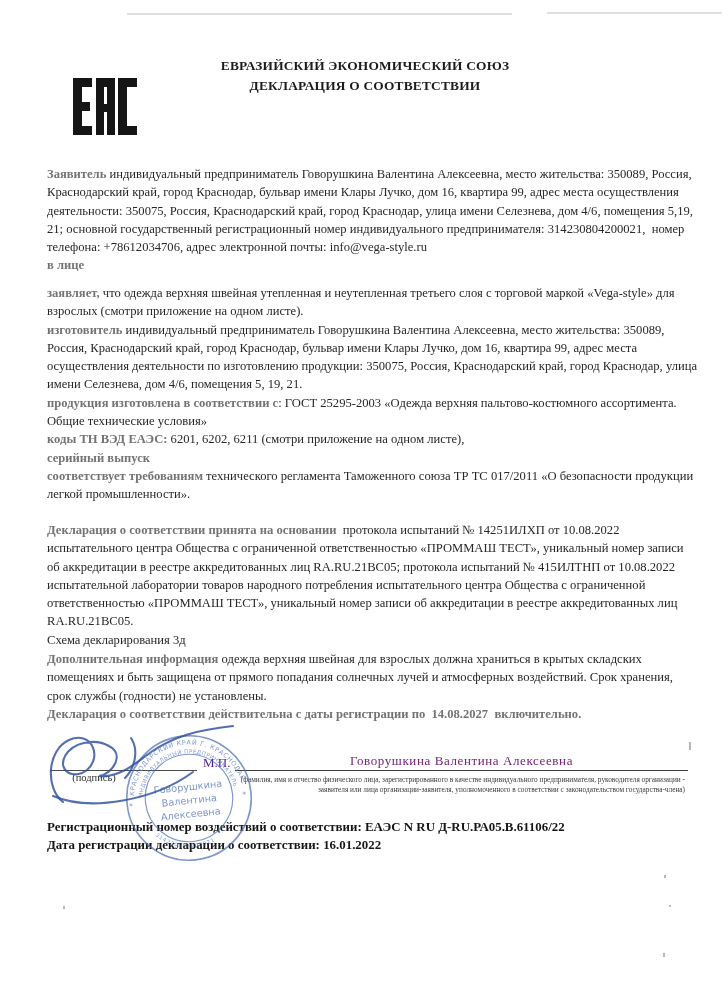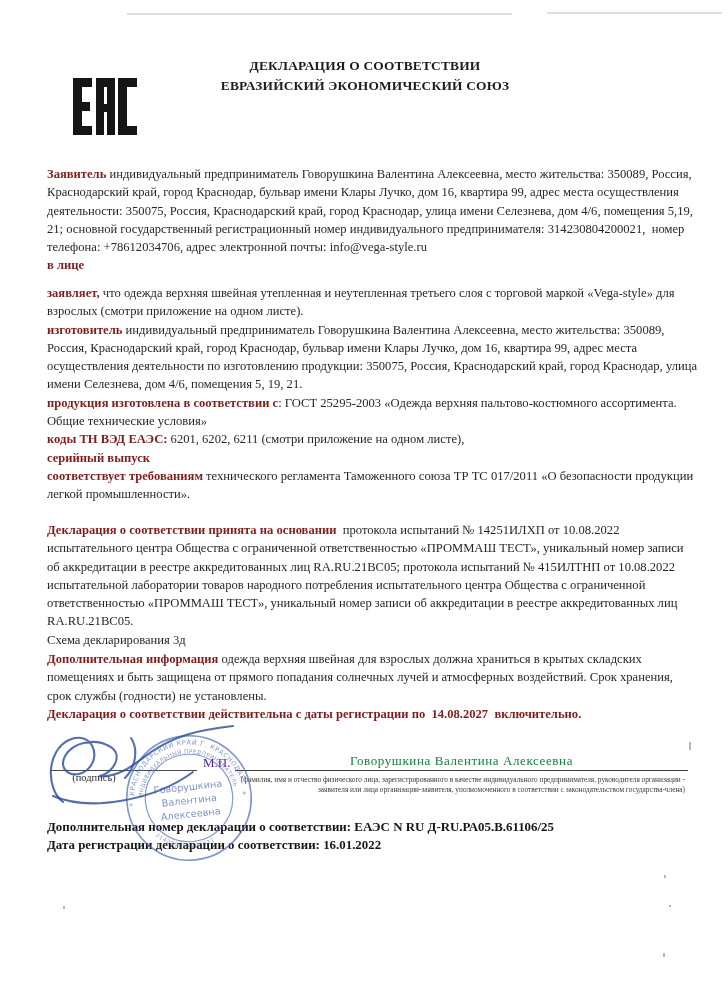--- a/index.html
+++ b/index.html
@@ -4,28 +4,28 @@
 <style>
   html,body{margin:0;padding:0;background:#e8e8e8;}
   .page{position:relative;width:728px;height:1000px;background:#ffffff;overflow:hidden;
         font-family:"Liberation Serif",serif;color:#262626;}
   
   .hdr{position:absolute;left:155px;top:56px;width:420px;text-align:center;
        font-weight:bold;font-size:13.4px;line-height:20px;color:#1c1c1c;letter-spacing:.2px;}
   .eac{position:absolute;left:73px;top:78px;width:64px;height:57px;}
   
   .para{position:absolute;left:47px;width:650px;font-size:12.6px;line-height:18.3px;color:#272727;}
-  .para .b{font-weight:bold;color:#7f1d1d;}
+  .para .b{font-weight:bold;color:#737373;}
   .p1{top:165px;} .p2{top:284px;} .p3{top:521px;} .p4{top:650px;}
   
   .sig-line{position:absolute;left:50px;top:770px;width:147px;border-top:1px solid #4a4a4a;}
   .podpis{position:absolute;left:52px;top:772px;width:84px;text-align:center;font-size:10.5px;color:#2e2e2e;}
   .mp{position:absolute;left:203px;top:755px;font-size:13px;color:#4c1d95;}
   .signer-name{position:absolute;left:235px;top:753px;width:453px;height:17px;text-align:center;
-               font-size:13px;color:#15803d;border-bottom:1.2px solid #3c3c3c;letter-spacing:.6px;}
+               font-size:13px;color:#701a75;border-bottom:1.2px solid #3c3c3c;letter-spacing:.6px;}
   .name-caption{position:absolute;left:240px;top:775px;width:445px;text-align:right;
                 font-size:7.3px;line-height:9.8px;color:#3a3a3a;}
   
   .reg{position:absolute;left:47px;top:818px;width:665px;font-weight:bold;
        font-size:12.9px;line-height:18px;color:#161616;z-index:1;}
   
   .stamp{position:absolute;left:121px;top:730px;width:136px;height:136px;z-index:5;}
   .stamp .st{fill:none;stroke:#4a6cb3;stroke-width:1.7;}
   .stamp .st2{fill:none;stroke:#4a6cb3;stroke-width:1.2;}
   .stamp .ring{font-family:"DejaVu Sans",sans-serif;font-size:6.6px;fill:#4a6cb3;letter-spacing:.7px;}
@@ -63,38 +63,38 @@
         <rect x="34" y="0" width="8" height="57"></rect>
       <rect x="23" y="0" width="19" height="9"></rect>
         <rect x="23" y="26" width="19" height="8"></rect>
       <rect x="45" y="0" width="9" height="57"></rect>
         <rect x="45" y="0" width="19" height="9"></rect>
       <rect x="45" y="48" width="19" height="9"></rect>
     </g>
   </svg>
 
   <div class="hdr">
+    <div>ЕВРАЗИЙСКИЙ ЭКОНОМИЧЕСКИЙ СОЮЗ</div>
     <div>ДЕКЛАРАЦИЯ О СООТВЕТСТВИИ</div>
-    <div>ЕВРАЗИЙСКИЙ ЭКОНОМИЧЕСКИЙ СОЮЗ</div>
   </div>
 
   <div class="para p1"><span class="b">Заявитель</span><span> индивидуальный предприниматель Говорушкина Валентина Алексеевна, место жительства: 350089, Россия, Краснодарский край, город Краснодар, бульвар имени Клары Лучко, дом 16, квартира 99, адрес места осуществления деятельности: 350075, Россия, Краснодарский край, город Краснодар, улица имени Селезнева, дом 4/6, помещения 5,19, 21; основной государственный регистрационный номер индивидуального предпринимателя: 314230804200021,&nbsp; номер телефона: +78612034706, адрес электронной почты: info@vega-style.ru</span><br><span class="b">в лице</span></div>
   <div class="para p2"><span class="b">заявляет,</span><span> что одежда верхняя швейная утепленная и неутепленная третьего слоя с торговой маркой «Vega-style» для взрослых (смотри приложение на одном листе).</span><br><span class="b">изготовитель</span><span> индивидуальный предприниматель Говорушкина Валентина Алексеевна, место жительства: 350089, Россия, Краснодарский край, город Краснодар, бульвар имени Клары Лучко, дом 16, квартира 99, адрес места осуществления деятельности по изготовлению продукции: 350075, Россия, Краснодарский край, город Краснодар, улица имени Селезнева, дом 4/6, помещения 5, 19, 21.</span><br><span class="b">продукция изготовлена в соответствии с</span><span>: ГОСТ 25295-2003 «Одежда верхняя пальтово-костюмного ассортимента. Общие технические условия»</span><br><span class="b">коды ТН ВЭД ЕАЭС:</span><span> 6201, 6202, 6211 (смотри приложение на одном листе),</span><br><span class="b">серийный выпуск</span><br><span class="b">соответствует требованиям</span><span> технического регламента Таможенного союза ТР ТС 017/2011 «О безопасности продукции легкой промышленности».</span></div>
   <div class="para p3"><span class="b">Декларация о соответствии принята на основании</span><span>&nbsp; протокола испытаний № 14251ИЛХП от 10.08.2022 испытательного центра Общества с ограниченной ответственностью «ПРОММАШ ТЕСТ», уникальный номер записи об аккредитации в реестре аккредитованных лиц RA.RU.21ВС05; протокола испытаний № 415ИЛТНП от 10.08.2022 испытательной лаборатории товаров народного потребления испытательного центра Общества с ограниченной ответственностью «ПРОММАШ ТЕСТ», уникальный номер записи об аккредитации в реестре аккредитованных лиц RA.RU.21ВС05.</span><br><span>Схема декларирования 3д</span></div>
   <div class="para p4"><span class="b">Дополнительная информация</span><span> одежда верхняя швейная для взрослых должна храниться в крытых складских помещениях и быть защищена от прямого попадания солнечных лучей и атмосферных воздействий. Срок хранения, срок службы (годности) не установлены.</span><br><span class="b">Декларация о соответствии действительна с даты регистрации по&nbsp; 14.08.2027&nbsp; включительно.</span></div>
 
   <div class="sig-line"></div>
   <div class="podpis">(подпись)</div>
   <div class="mp">М.П.</div>
   <div class="signer-name">Говорушкина Валентина Алексеевна</div>
   <div class="name-caption">(фамилия, имя и отчество физического лица, зарегистрированного в качестве индивидуального предпринимателя, руководителя организации - заявителя или лица организации-заявителя, уполномоченного в соответствии с законодательством государства-члена)</div>
 
   <div class="reg">
-    <span class="b">Дополнительная номер декларации о соответствии:</span>
-    <span class="b">ЕАЭС N RU Д-RU.РА05.В.61106/25</span><br>
+    <span class="b">Регистрационный номер воздействий о соответствии:</span>
+    <span class="b">ЕАЭС N RU Д-RU.РА05.В.61106/22</span><br>
     <span class="b">Дата регистрации декларации о соответствии:</span>
     <span class="b">16.01.2022</span>
   </div>
 
   <svg class="stamp" viewBox="0 0 140 140" aria-hidden="true">
     <g opacity="0.70" transform="rotate(-6 70 70)">
       <defs>
         <path id="arcT" d="M 13,72 A 57,57 0 1 1 127,72"></path>
         <path id="arcT2" d="M 22,72 A 48,48 0 1 1 118,72"></path>
         <path id="arcB" d="M 20,86 A 53,53 0 0 0 120,86"></path>

